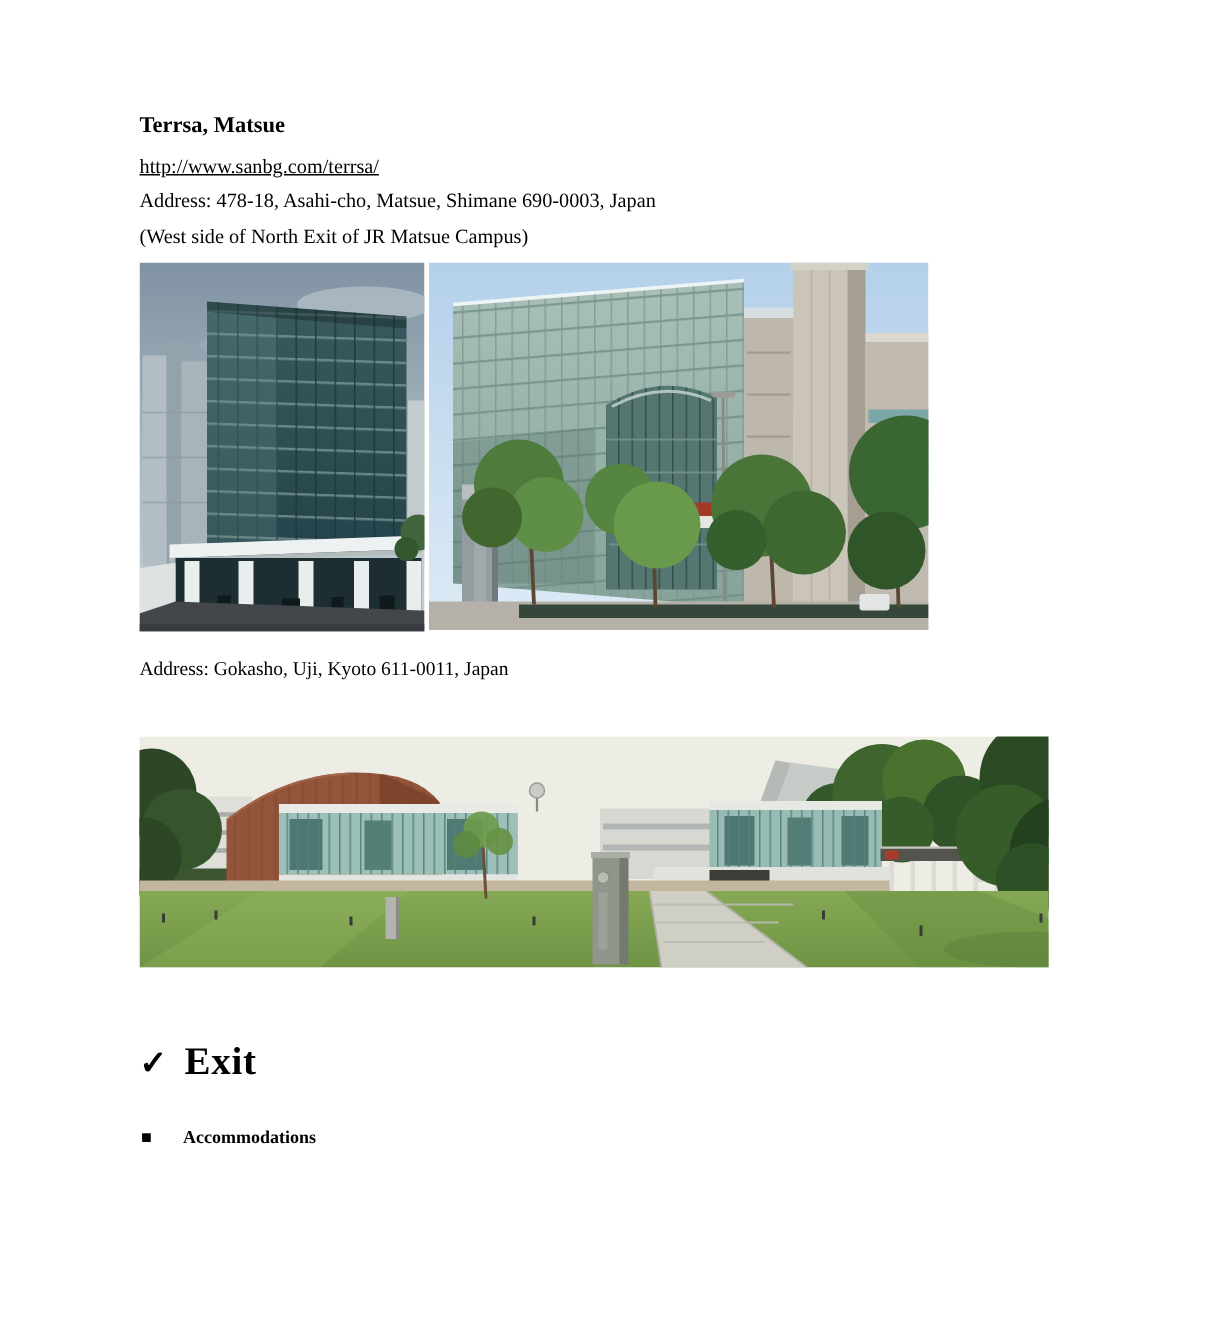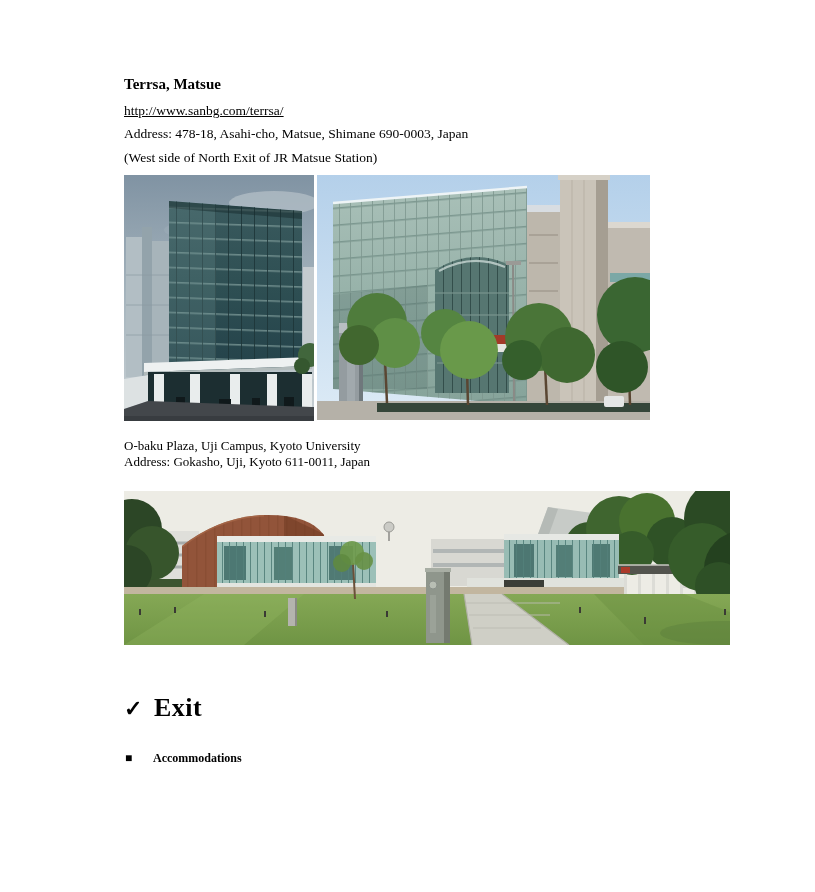--- a/index.html
+++ b/index.html
@@ -1,17 +1,17 @@
 <!DOCTYPE html>
 <html><head>
 <meta charset="utf-8">
 <style>
   html,body{margin:0;padding:0;background:#ffffff;}
   body{font-family:"Liberation Serif", serif; color:#000;}
-  .page{position:relative;width:699px;height:892px;background:#fff;overflow:hidden;margin-left:31px;}
+  .page{position:relative;width:699px;height:892px;background:#fff;overflow:hidden;}
   .abs{position:absolute;}
   .t-title{font-size:15px;font-weight:bold;}
   .t-body{font-size:13.5px;}
   .t-link{font-size:13.5px;text-decoration:underline;color:#000;cursor:pointer;}
   .t-link-blue{font-size:13px;text-decoration:underline;color:#2222cc;cursor:pointer;}
   .block2 div{font-size:13px;line-height:16px;}
   .photo-row{display:flex;gap:3px;align-items:flex-start;}
   .trip-head{display:flex;align-items:baseline;}
   .trip-check{font-size:22px;font-weight:bold;width:30px;}
   .trip-label{font-size:26px;font-weight:bold;letter-spacing:0.5px;}
@@ -21,21 +21,21 @@
   svg{display:block;}
 </style>
 </head>
 <body>
 
 <div class="page">
 
   <div class="abs t-title" style="left:93px;top:76px;">Terrsa, Matsue</div>
   <a class="abs t-link" style="left:93px;top:103px;">http://www.sanbg.com/terrsa/</a>
   <div class="abs t-body" style="left:93px;top:126px;text-align:center;">Address: 478-18, Asahi-cho, Matsue, Shimane 690-0003, Japan</div>
-  <div class="abs t-body" style="left:93px;top:150px;">(West side of North Exit of JR Matsue Station)</div>
+  <div class="abs t-body" style="left:93px;top:150px;">(West side of North Exit of JR Matsue Campus)</div>
 
   <div class="abs photo-row" style="left:93px;top:175px;">
 
     <svg width="190" height="246" viewBox="0 0 190 246">
       <defs>
         <linearGradient id="sky1" x1="0" y1="0" x2="0" y2="1">
           <stop offset="0" stop-color="#8093a3"></stop>
             <stop offset="0.55" stop-color="#aab8c0"></stop>
             <stop offset="1" stop-color="#c8d0d4"></stop>
         </linearGradient>
@@ -189,21 +189,20 @@
         <circle cx="222" cy="162" r="34" fill="#4a7538"></circle>
           <circle cx="250" cy="180" r="28" fill="#3f6830"></circle>
         <circle cx="205" cy="185" r="20" fill="#355f2c"></circle>
         <circle cx="318" cy="140" r="38" fill="#3a6632"></circle>
           <circle cx="305" cy="192" r="26" fill="#2f5528"></circle>
       </g>
     </svg>
   </div>
 
   <div class="abs block2" style="left:93px;top:438px;">
-    <div>O-baku Plaza, Uji Campus, Kyoto University</div>
     <div>Address: Gokasho, Uji, Kyoto 611-0011, Japan</div>
   </div>
 
   <div class="abs" style="left:93px;top:491px;">
     <svg width="628" height="154" viewBox="0 0 628 154">
       <defs>
         <pattern id="p3v" width="7" height="10" patternUnits="userSpaceOnUse">
           <line x1="0.5" y1="0" x2="0.5" y2="10" stroke="#53807a" stroke-width="1"></line>
         </pattern>
         <pattern id="p3b" width="9" height="10" patternUnits="userSpaceOnUse">

